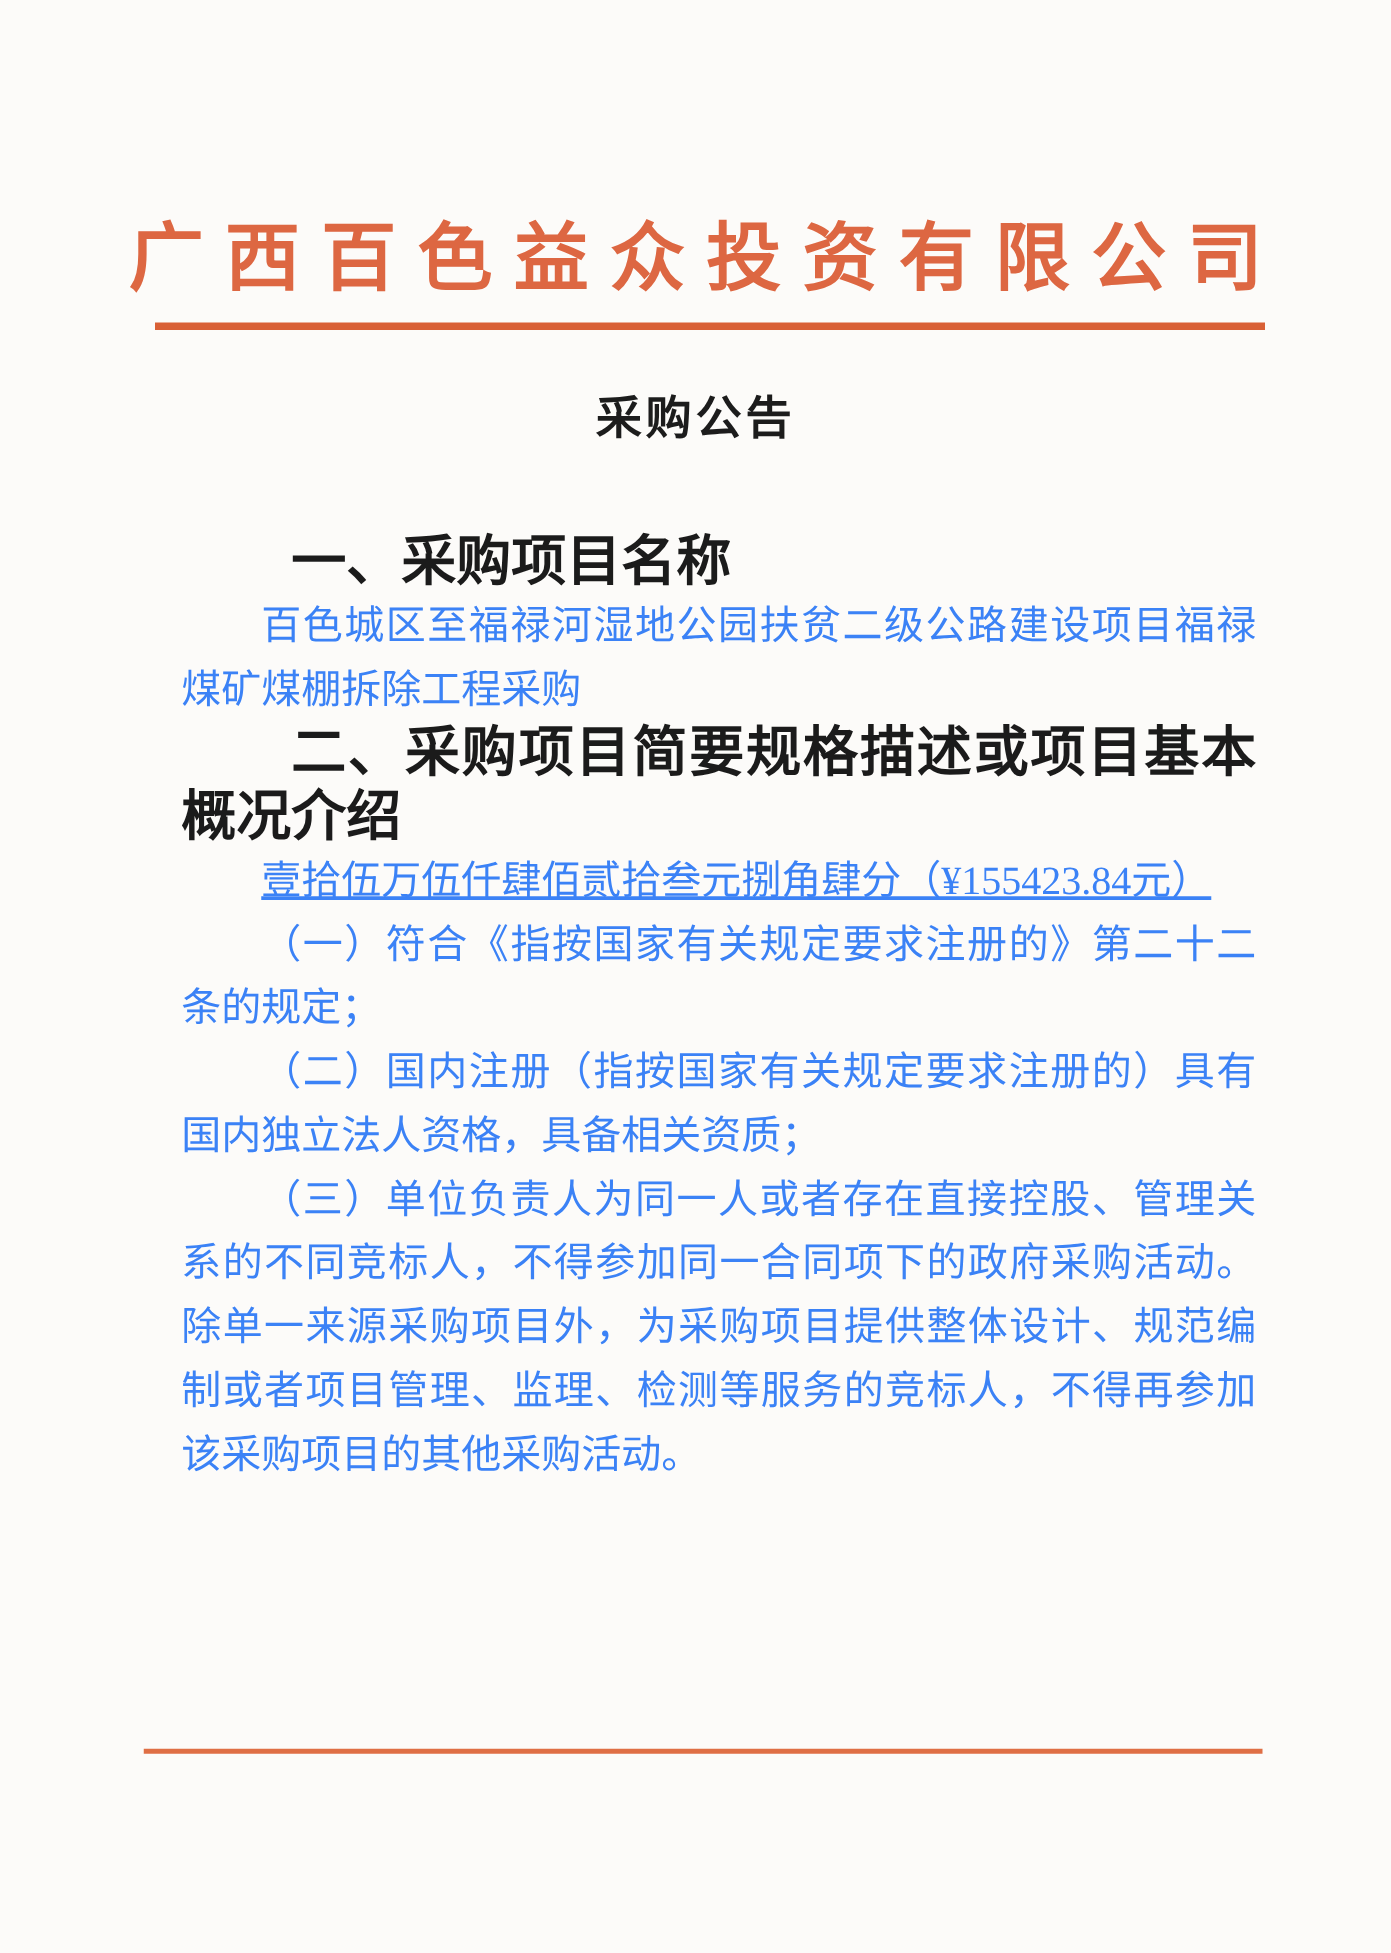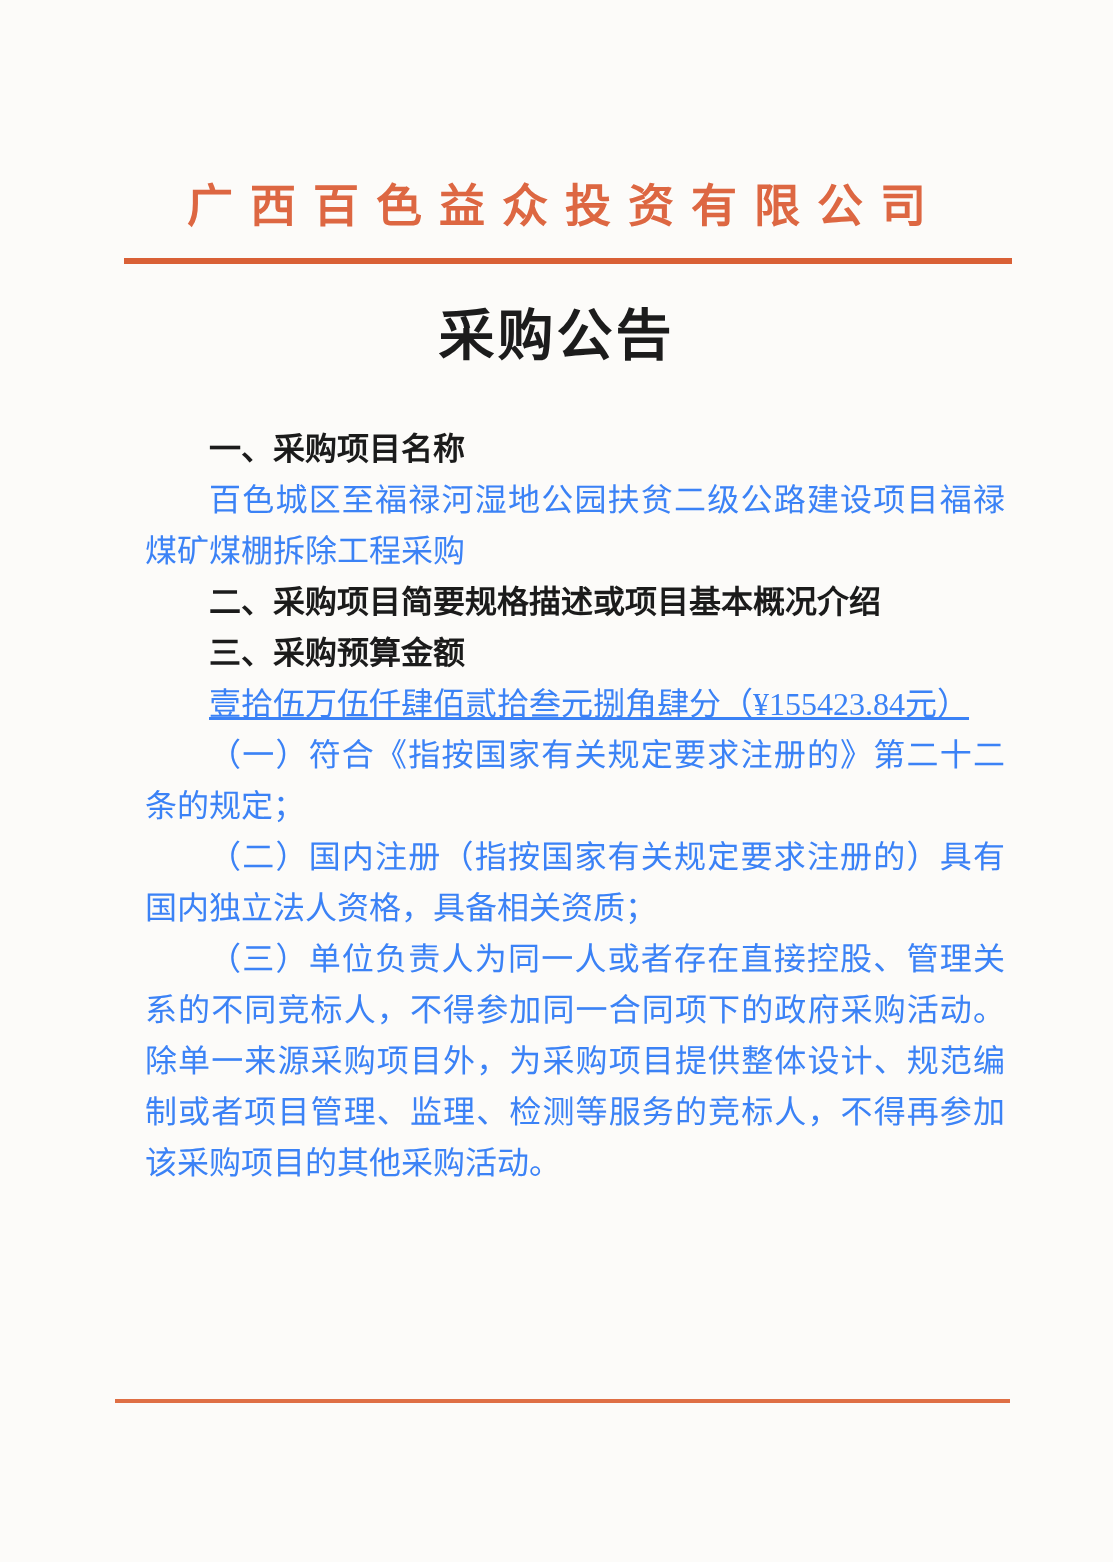--- a/index.html
+++ b/index.html
@@ -20,57 +20,57 @@
   }
   
   .letterhead {
     padding-top: 176px;
     text-align: center;
   }
   .company-name {
     display: inline-block;
     font-family: "Liberation Serif", serif;
     font-weight: 700;
-    font-size: 46px;
+    font-size: 60px;
     line-height: 62px;
     letter-spacing: 17px;
     padding-left: 17px; 
     color: #dd6742;
     white-space: nowrap;
   }
   .letterhead-rule {
     height: 6px;
     margin: 20px 101px 0 124px;
     background: #d96036;
   }
   
   .doc-title {
     margin: 44px 0 0 0;
     text-align: center;
     font-family: "Liberation Serif", serif;
     font-weight: 700;
-    font-size: 56px;
+    font-size: 37px;
     line-height: 56px;
     letter-spacing: 3px;
     color: #1c1c1c;
   }
   
   .doc-body {
     margin: 60px 0 0 145px;
     width: 860px;
     font-size: 32px;
     line-height: 51px;
     text-align: justify;
   }
   .doc-body section { margin: 0; }
   .section-heading {
     margin: 0;
     font-family: "Liberation Sans", sans-serif;
     font-weight: 700;
-    font-size: 32px;
+    font-size: 44px;
     line-height: 51px;
     text-indent: 2em;
     color: #1b1b1b;
   }
   .section-paragraph {
     margin: 0;
     text-indent: 2em;
     font-family: "Liberation Serif", serif;
     color: #3b82f6;
   }
@@ -102,21 +102,20 @@
     <section>
       <h2 class="section-heading">一、采购项目名称</h2>
       <p class="section-paragraph">百色城区至福禄河湿地公园扶贫二级公路建设项目福禄煤矿煤棚拆除工程采购</p>
     </section>
 
     <section>
       <h2 class="section-heading">二、采购项目简要规格描述或项目基本概况介绍</h2>
     </section>
 
     <section>
-      <h2 class="section-heading">三、采购预算金额</h2>
       <p class="section-paragraph one-line">壹拾伍万伍仟肆佰贰拾叁元捌角肆分（¥155423.84元）</p>
     </section>
 
     <section>
       <p class="section-paragraph">（一）符合《指按国家有关规定要求注册的》第二十二条的规定；</p>
       <p class="section-paragraph">（二）国内注册（指按国家有关规定要求注册的）具有国内独立法人资格，具备相关资质；</p>
       <p class="section-paragraph">（三）单位负责人为同一人或者存在直接控股、管理关系的不同竞标人，不得参加同一合同项下的政府采购活动。除单一来源采购项目外，为采购项目提供整体设计、规范编制或者项目管理、监理、检测等服务的竞标人，不得再参加该采购项目的其他采购活动。</p>
     </section>
 
   </main>

